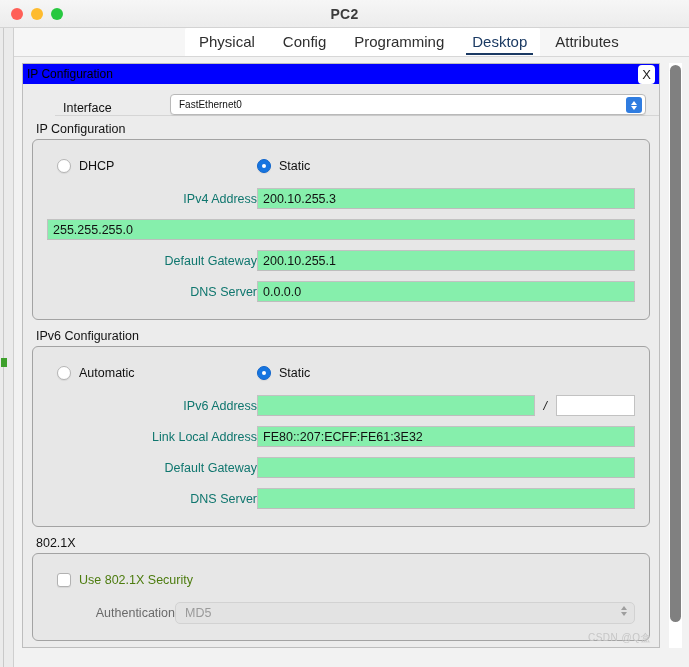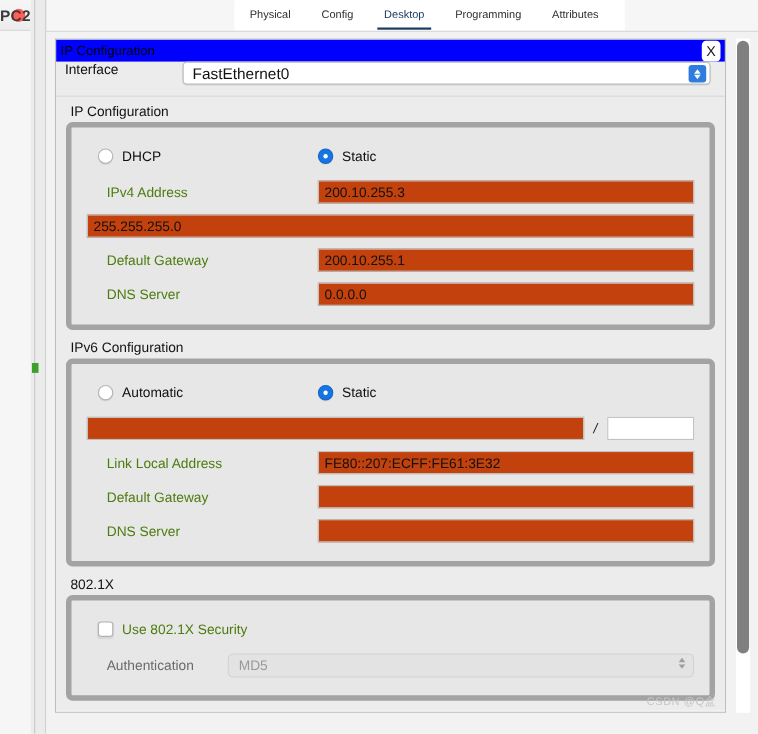--- a/index.html
+++ b/index.html
@@ -12,21 +12,21 @@
     overflow: hidden;
     position: relative;
   }
 
   
   .mac-window {
     position: absolute;
     inset: 0;
     background: #f6f6f6;
     display: flex;
-    flex-direction: row;
+    flex-direction: column;
   }
 
   .titlebar {
     height: 28px;
     background: linear-gradient(#f6f6f6, #ececec);
     border-bottom: 1px solid #d3d3d3;
     position: relative;
     flex: 0 0 28px;
   }
 
@@ -107,21 +107,21 @@
   }
   .tabs {
     position: relative;
     display: flex;
     align-items: center;
     height: 28px;
     margin-left: 171px;
     z-index: 2;
   }
   .tab {
-    font-size: 10px;
+    font-size: 15px;
     color: #2e2e2e;
     padding: 0 14px;
     height: 28px;
     line-height: 28px;
     position: relative;
     cursor: default;
     white-space: nowrap;
   }
   .tab.active {
     color: #1b3a63;
@@ -191,43 +191,44 @@
     line-height: 19px;
     text-align: center;
     color: #1a1a1a;
     cursor: pointer;
     font-family: "Liberation Sans", sans-serif;
   }
 
   
   .iface-row {
     display: flex;
-    align-items: flex-start;
+    align-items: flex-end;
     height: 32px;
     padding: 0 13px 0 8px;
     background: #ececec;
     border-bottom: 1px solid #d5d5d5;
+    margin-left: 32px;
   }
   .iface-label {
     font-size: 12.5px;
     color: #101010;
     width: 107px;
     flex: 0 0 107px;
   }
   .select-box {
     flex: 1;
     height: 21px;
     background: #ffffff;
     border: 1px solid #b9b9b9;
     border-radius: 4px;
     position: relative;
     display: flex;
     align-items: center;
     padding-left: 8px;
-    font-size: 14px;
+    font-size: 10px;
     color: #111;
     cursor: pointer;
     box-shadow: 0 1px 1px rgba(0,0,0,0.06);
   }
   .stepper {
     position: absolute;
     right: 3px;
     top: 2px;
     width: 16px;
     height: 16px;
@@ -256,42 +257,43 @@
   .group {
     margin-bottom: 9px;
     position: relative;
   }
   .group-label {
     font-size: 12.5px;
     color: #121212;
     padding: 0 0 3px 4px;
   }
   .group-box {
-    border: 5px solid #a3a3a3;
+    border: 1px solid #a3a3a3;
     border-radius: 6px;
     background: #e7e7e7;
     padding: 11px 14px 12px 14px;
+    text-align: right;
   }
 
   .row {
     display: flex;
     align-items: center;
     height: 31px;
   }
   .row-label {
     font-size: 12.5px;
-    color: #4d7c0f;
+    color: #0f766e;
     flex: 0 0 210px;
     padding-left: 18px;
   }
 
   .field {
     flex: 1;
     height: 21px;
-    background: #c2410c;
+    background: #86efac;
     border: 1px solid #c2c2c2;
     border-bottom-color: #bdbdbd;
     display: flex;
     align-items: center;
     padding-left: 5px;
     font-size: 12.5px;
     color: #111;
     cursor: text;
   }
 
@@ -460,22 +462,22 @@
 
     <div class="left-strip">
       <span class="left-green-mark"></span>
     </div>
 
     <div class="tabbar">
       <div class="tabs-surface"></div>
       <div class="tabs">
         <div class="tab">Physical</div>
         <div class="tab">Config</div>
+        <div class="tab">Programming</div>
         <div class="tab active">Desktop</div>
-        <div class="tab">Programming</div>
         <div class="tab">Attributes</div>
       </div>
     </div>
 
     <div class="panel-area">
 
       <div class="panel-inner">
 
         <div class="dialog">
 
@@ -543,20 +545,21 @@
                     <span class="radio"></span>
                     <span class="radio-label">Automatic</span>
                   </div>
                   <div class="radio-item">
                     <span class="radio checked"></span>
                     <span class="radio-label">Static</span>
                   </div>
                 </div>
 
                 <div class="row">
+                  <div class="row-label">IPv6 Address</div>
                   <div class="ipv6-split">
                     <div class="field ipv6-main"></div>
                     <div class="slash">/</div>
                     <div class="ipv6-prefix"></div>
                   </div>
                 </div>
 
                 <div class="row">
                   <div class="row-label">Link Local Address</div>
                   <div class="field">FE80::207:ECFF:FE61:3E32</div>

